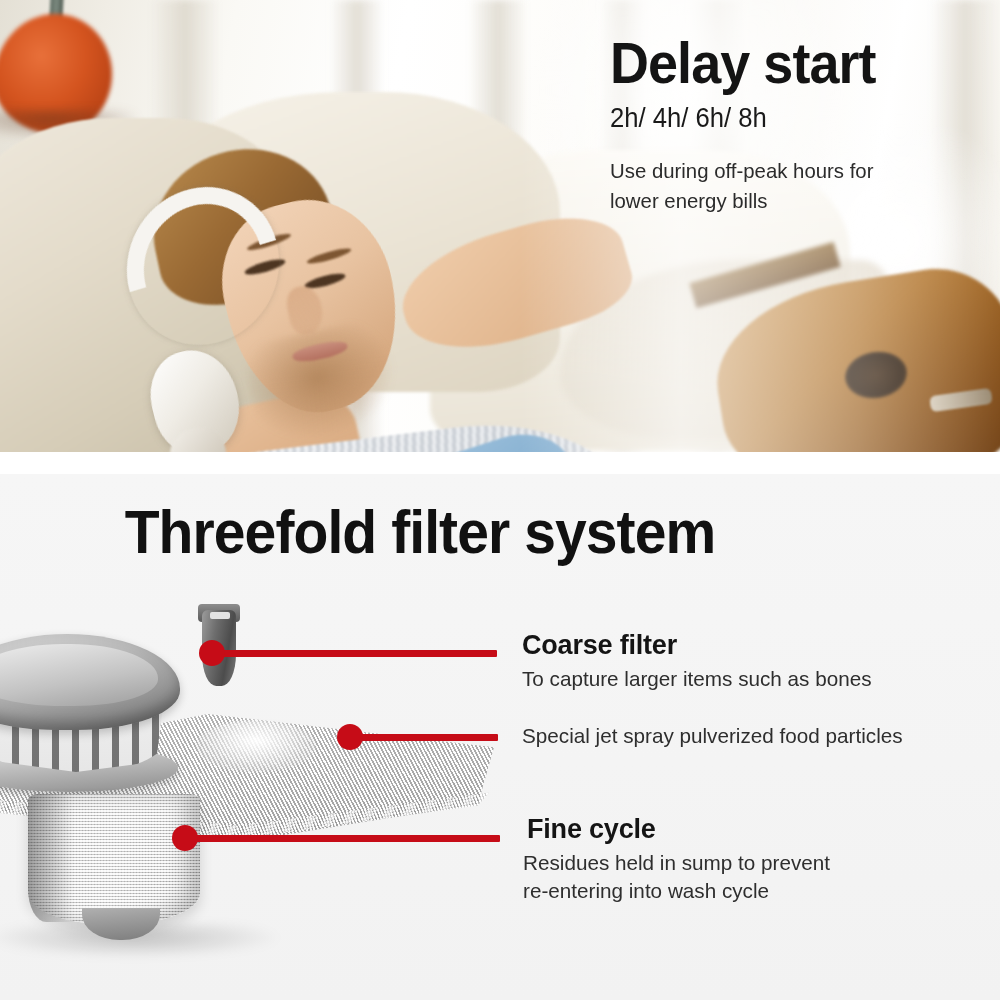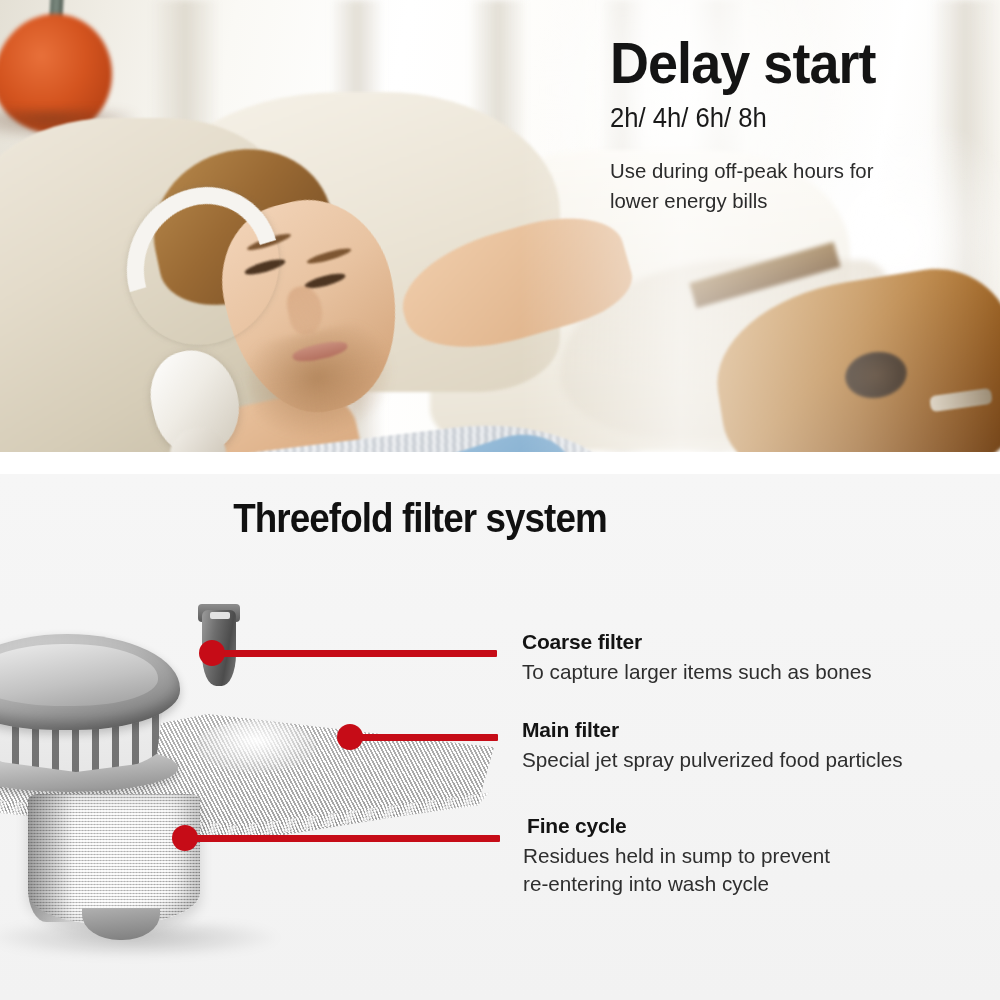--- a/index.html
+++ b/index.html
@@ -206,21 +206,21 @@
   }
 
   
   .panel-bottom {
     position:absolute; left:0; top:474px; width:1000px; height:526px;
     background:linear-gradient(180deg,#f6f6f6 0%,#f4f4f4 55%,#f2f2f2 100%);
     overflow:hidden;
   }
   .b-heading {
     position:absolute; left:0; top:22px; width:840px; text-align:center;
-    font-size:40px; font-weight:bold; color:#111111; letter-spacing:-1px;
+    font-size:62px; font-weight:bold; color:#111111; letter-spacing:-1px;
     font-family:"Liberation Sans Narrow","Liberation Sans", sans-serif;
   }
   .b-heading span { display:inline-block; transform:scaleX(.92); }
 
   
   .assembly { position:absolute; left:-36px; top:128px; width:560px; height:330px; }
   .mesh-plate {
     position:absolute; left:0; top:112px; width:530px; height:128px;
     background:
       repeating-linear-gradient(62deg, rgba(120,120,120,.55) 0 1.6px, rgba(255,255,255,.92) 1.6px 3.4px),
@@ -302,21 +302,21 @@
     filter:blur(5px);
   }
 
   
   .lead { position:absolute; height:7px; background:#C60C17; border-radius:1px; }
   .dot  { position:absolute; width:26px; height:26px; background:#C60C17; border-radius:50%; }
 
   
   .label-block { position:absolute; }
   .l-title {
-    font-size:21px; font-weight:bold; color:#141414; line-height:1.15;
+    font-size:27px; font-weight:bold; color:#141414; line-height:1.15;
     letter-spacing:-.2px;
   }
   .l-desc {
     font-size:21px; color:#2e2e2e; line-height:1.35; margin-top:4px;
     transform:scaleX(.985); transform-origin:left center;
   }
 </style>
 </head>
 <body>
 
@@ -410,21 +410,20 @@
 
     <div class="lead" style="left:185px; top:361px; width:315px;"></div>
     <div class="dot" style="left:172px; top:351px;"></div>
 
     <div class="label-block" style="left:522px; top:156px; width:470px;">
       <div class="l-title">Coarse filter</div>
       <div class="l-desc">To capture larger items such as bones</div>
     </div>
 
     <div class="label-block" style="left:522px; top:244px; width:470px;">
-      <div class="l-title">Main filter</div>
       <div class="l-desc">Special jet spray pulverized food particles</div>
     </div>
 
     <div class="label-block" style="left:527px; top:340px; width:470px;">
       <div class="l-title">Fine cycle</div>
       <div class="l-desc" style="margin-left:-4px;">
         <div>Residues held in sump to prevent</div>
         <div>re-entering into wash cycle</div>
       </div>
     </div>

